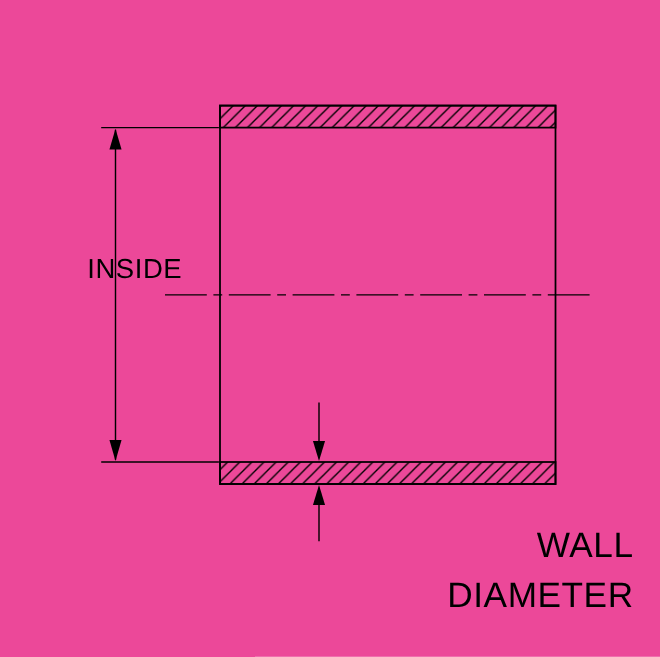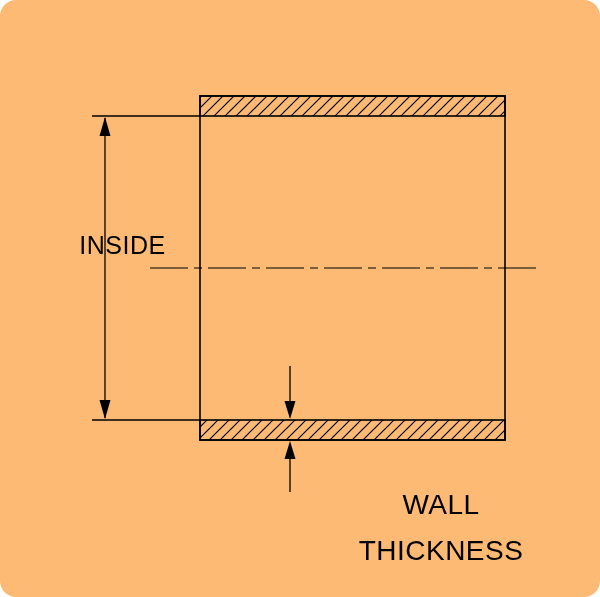--- a/index.html
+++ b/index.html
@@ -9,23 +9,22 @@
   body {
     width: 600px;
     height: 597px;
     background: #ffffff;
     font-family: "Liberation Sans", sans-serif;
   }
   .canvas {
     position: relative;
     width: 600px;
     height: 597px;
-    background: #fdba74;
+    background: #ec4899;
     overflow: hidden;
-    border-radius: 16px;
   }
   .diagram-svg {
     position: absolute;
     left: 0;
     top: 0;
   }
   .label {
     position: absolute;
     color: #000000;
     white-space: nowrap;
@@ -34,24 +33,24 @@
     left: 30px;
     top: 226px;
     width: 185px;
     text-align: center;
     font-size: 25px;
     line-height: 38px;
     letter-spacing: 0.5px;
   }
   .wall-thickness {
     left: 306px;
-    top: 482px;
+    top: 472px;
     width: 270px;
-    text-align: center;
-    font-size: 28px;
+    text-align: right;
+    font-size: 32px;
     line-height: 46px;
     letter-spacing: 0.5px;
   }
 </style>
 </head>
 <body>
 
 <div class="canvas">
 
   <svg class="diagram-svg" width="600" height="597" viewBox="0 0 600 597">
@@ -82,16 +81,16 @@
     <line x1="290" y1="492" x2="290" y2="457" stroke="#000000" stroke-width="1.3"></line>
     <polygon points="290,441 284.5,459 295.5,459" fill="#000000"></polygon>
   </svg>
 
   <div class="label inside-diameter">
     <div>INSIDE</div>
   </div>
 
   <div class="label wall-thickness">
     <div>WALL</div>
-    <div>THICKNESS</div>
+    <div>DIAMETER</div>
   </div>
 
 </div>
 
 </body></html>

